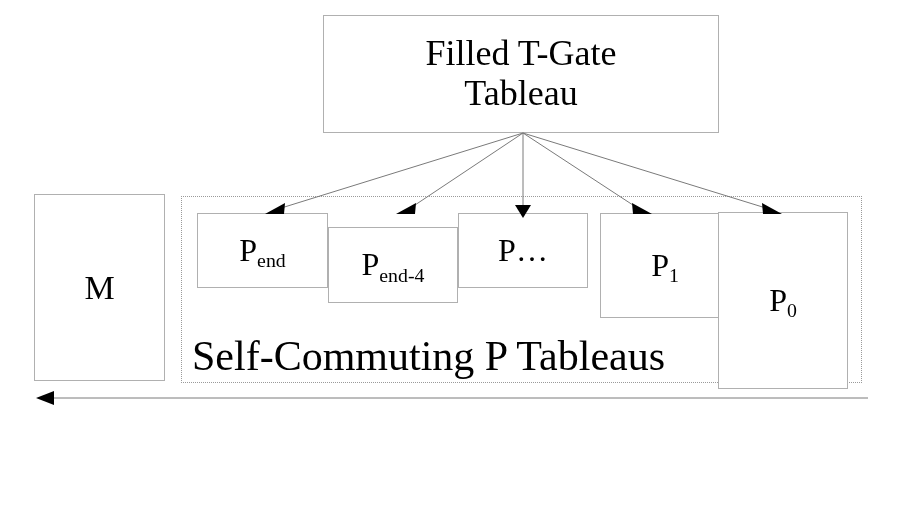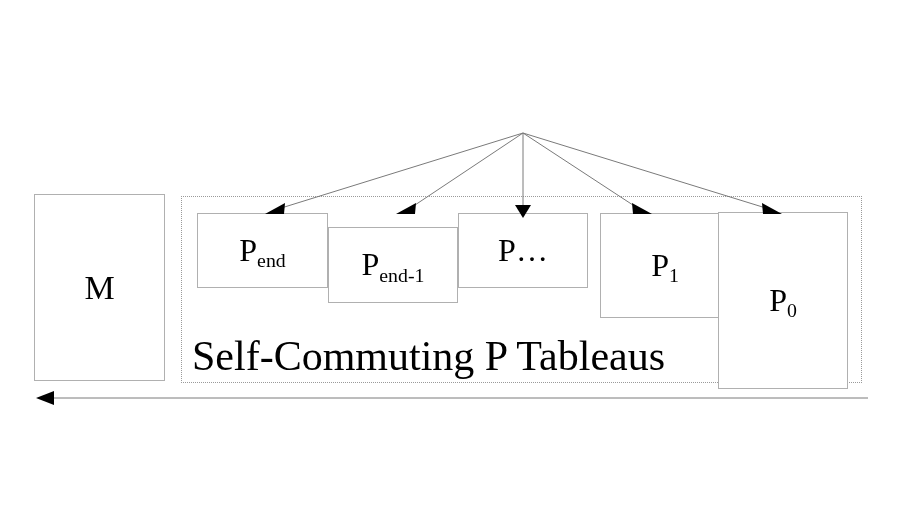--- a/index.html
+++ b/index.html
@@ -103,31 +103,35 @@
     z-index: 7;
   }
 </style>
 </head>
 <body>
 
 <div id="canvas">
 
   <div class="dotted-region" id="p-region"></div>
 
+  <div class="box" id="title-box">
+    <span class="line">Filled T-Gate</span>
+    <span class="line">Tableau</span>
+  </div>
 
   <div class="box" id="m-box">
     <span>M</span>
   </div>
 
   <div class="box p-box" id="p-end-box">
     <span><span>P</span><span class="sub">end</span></span>
   </div>
 
   <div class="box p-box" id="p-end1-box">
-    <span><span>P</span><span class="sub">end-1</span></span>
+    <span><span>P</span><span class="sub">end-4</span></span>
   </div>
 
   <div class="box p-box" id="p-dots-box">
     <span>P…</span>
   </div>
 
   <div class="box p-box" id="p-1-box">
     <span><span>P</span><span class="sub">1</span></span>
   </div>
 

